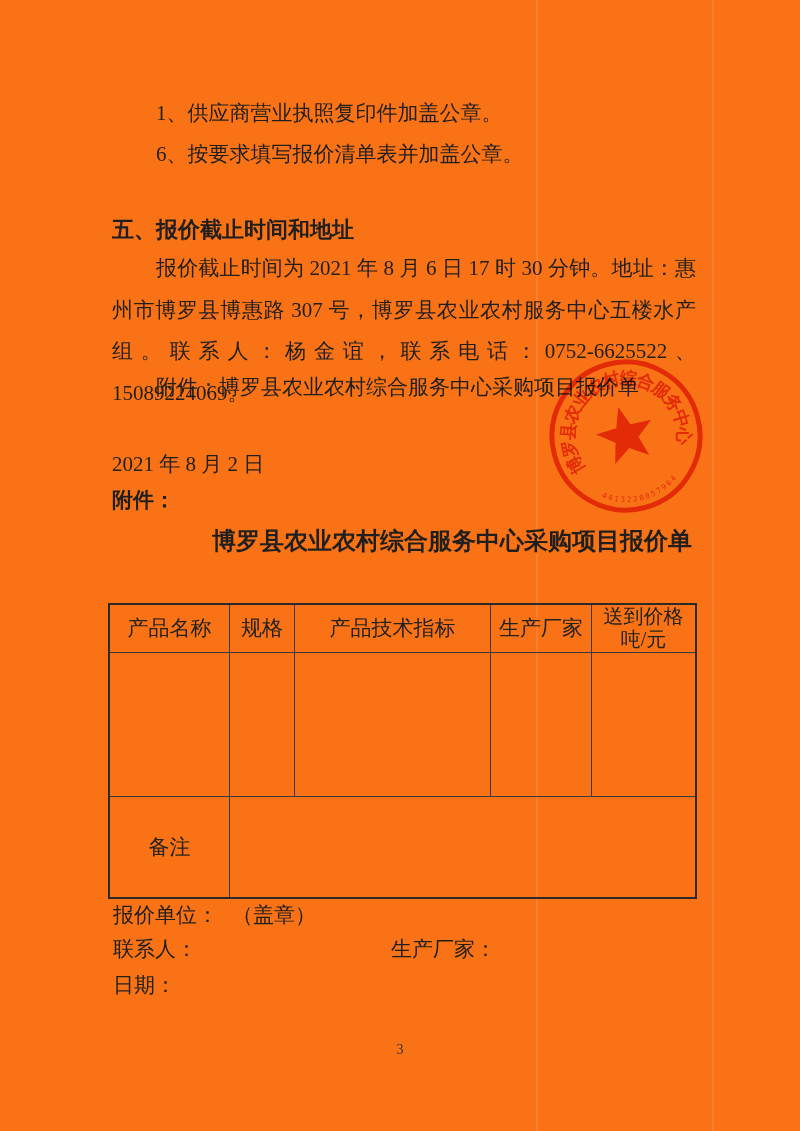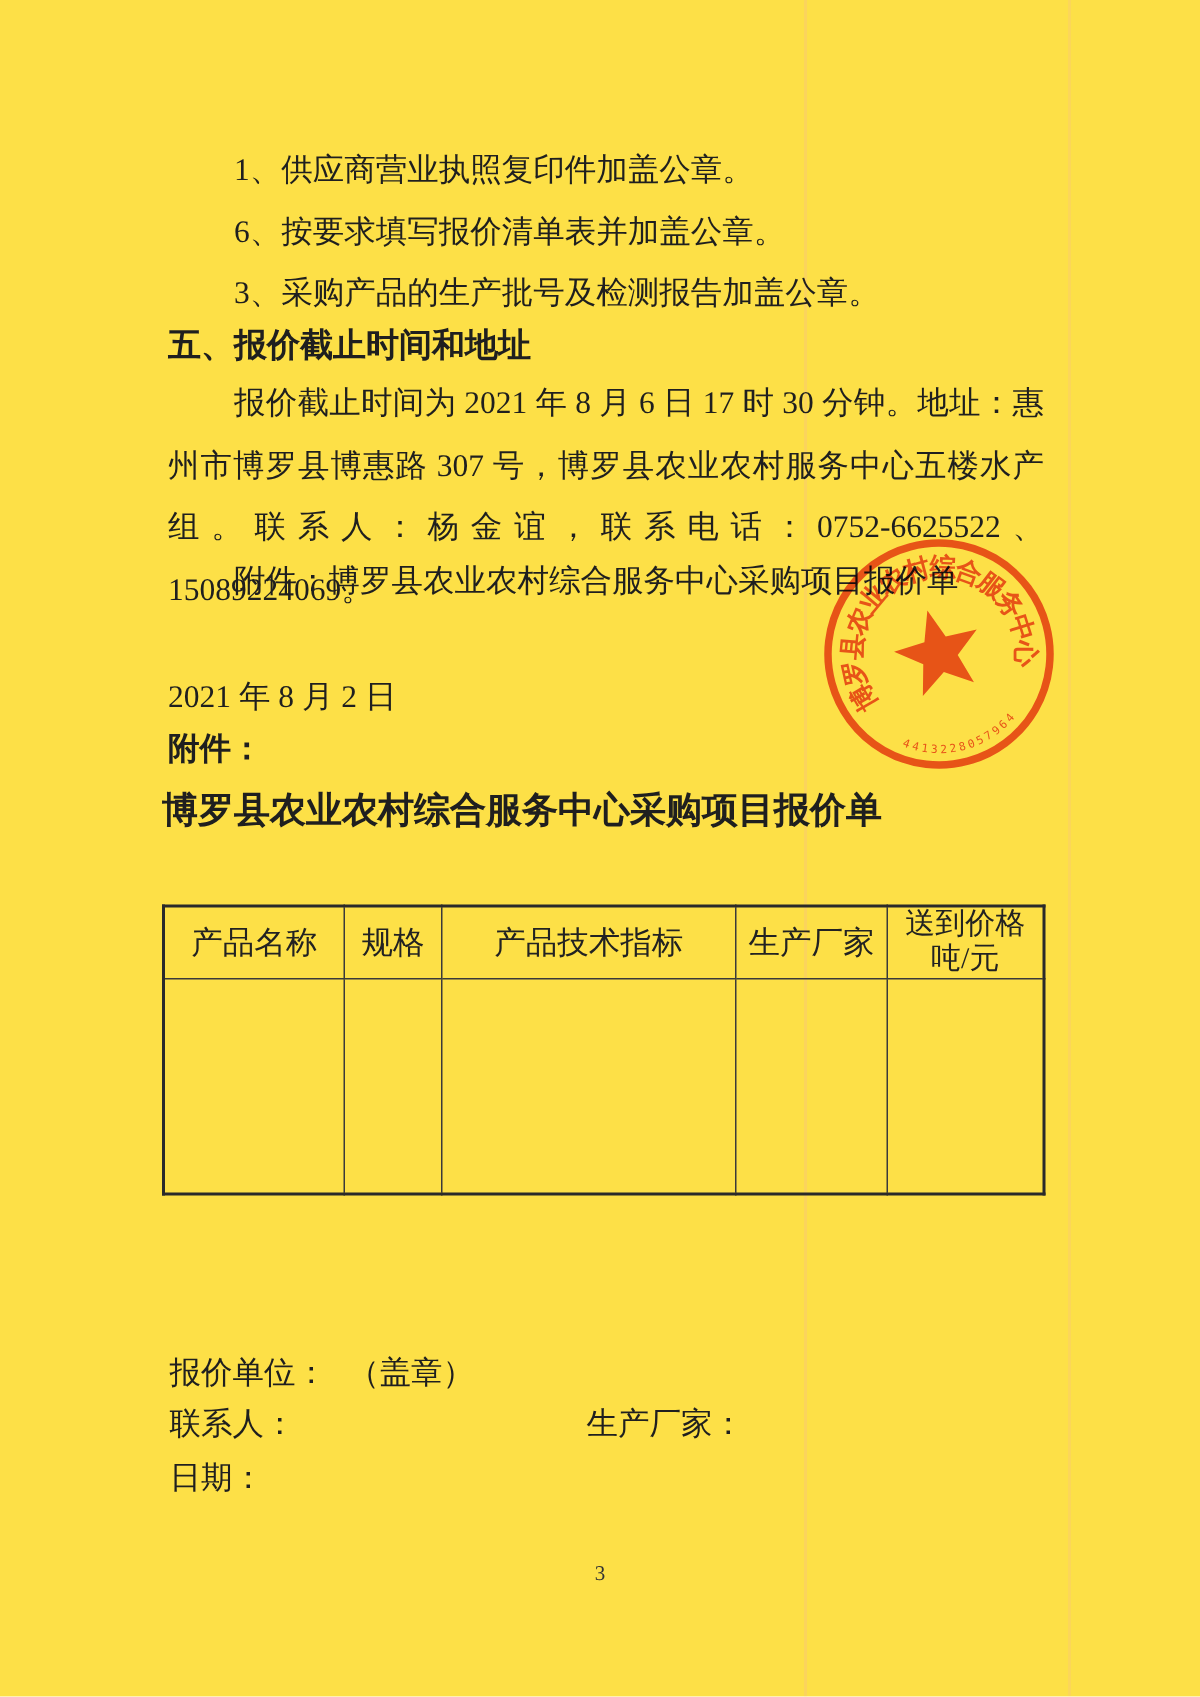--- a/index.html
+++ b/index.html
@@ -5,21 +5,21 @@
   html,body{margin:0;padding:0;}
   body{
     width:800px;height:1131px;
     background:#ffffff;
     font-family:"Liberation Serif","DejaVu Serif",serif;
     color:#1f1f1f;
     -webkit-font-smoothing:antialiased;
   }
   .page{
     position:relative;width:800px;height:1131px;overflow:hidden;
-    background:#fde047;
+    background:#f97316;
   }
   
   .scan-line{position:absolute;top:0;bottom:0;width:2px;pointer-events:none;}
   .scan-line.a{left:536px;background:rgba(248,170,170,0.22);}
   .scan-line.b{left:712px;background:rgba(248,170,170,0.18);}
 
   .notes{position:absolute;left:156px;top:93px;font-size:21px;}
   .notes .note-item{line-height:41px;white-space:nowrap;}
 
   .sec-heading{
@@ -44,21 +44,21 @@
     font-size:21px;line-height:41px;text-align:left;white-space:nowrap;
   }
   .attach-label{
     position:absolute;left:112px;top:485px;
     font-family:"Liberation Sans","DejaVu Sans",sans-serif;
     font-weight:bold;font-size:21px;line-height:30px;
   }
   .doc-title{
     position:absolute;left:108px;top:524px;width:584px;
     font-family:"Liberation Sans","DejaVu Sans",sans-serif;
-    font-weight:bold;font-size:24px;line-height:34px;text-align:left;white-space:nowrap;
+    font-weight:bold;font-size:24px;line-height:34px;text-align:right;white-space:nowrap;
   }
 
   table.quote{
     position:absolute;left:108px;top:603px;
     border-collapse:collapse;table-layout:fixed;width:581px;
     font-size:21px;color:#222;
   }
   table.quote td,table.quote th{
     border:1.5px solid #3a3a3a;
     font-weight:normal;text-align:center;vertical-align:middle;
@@ -91,21 +91,20 @@
 <body>
 
 <div class="page">
 
   <div class="scan-line a"></div>
   <div class="scan-line b"></div>
 
   <div class="notes">
     <div class="note-item">1、供应商营业执照复印件加盖公章。</div>
     <div class="note-item">6、按要求填写报价清单表并加盖公章。</div>
-    <div class="note-item">3、采购产品的生产批号及检测报告加盖公章。</div>
   </div>
 
   <div class="sec-heading">五、报价截止时间和地址</div>
 
   <div class="para">报价截止时间为 2021 年 8 月 6 日 17 时 30 分钟。地址：惠州市博罗县博惠路 307 号，博罗县农业农村服务中心五楼水产组。联系人：杨金谊，联系电话：0752-6625522、15089224069。</div>
 
   <div class="attach-line">附件：博罗县农业农村综合服务中心采购项目报价单</div>
 
   <div class="sig-date">2021 年 8 月 2 日</div>
 
@@ -121,20 +120,24 @@
         <th style="width:100px">生产厂家</th>
         <th style="width:103px" class="h5">送到价格
 吨/元</th>
       </tr>
       <tr class="body-row">
         <td></td>
         <td></td>
         <td></td>
         <td></td>
         <td></td>
+      </tr>
+      <tr class="remark-row">
+        <td>备注</td>
+        <td colspan="4"></td>
       </tr>
     </tbody>
   </table>
 
   <div class="footer-line f-unit">
     <span>报价单位：</span><span class="seal-hint">（盖章）</span>
   </div>
   <div class="footer-line f-contact">联系人：</div>
   <div class="footer-line f-phone">生产厂家：</div>
   <div class="footer-line f-date">日期：</div>

